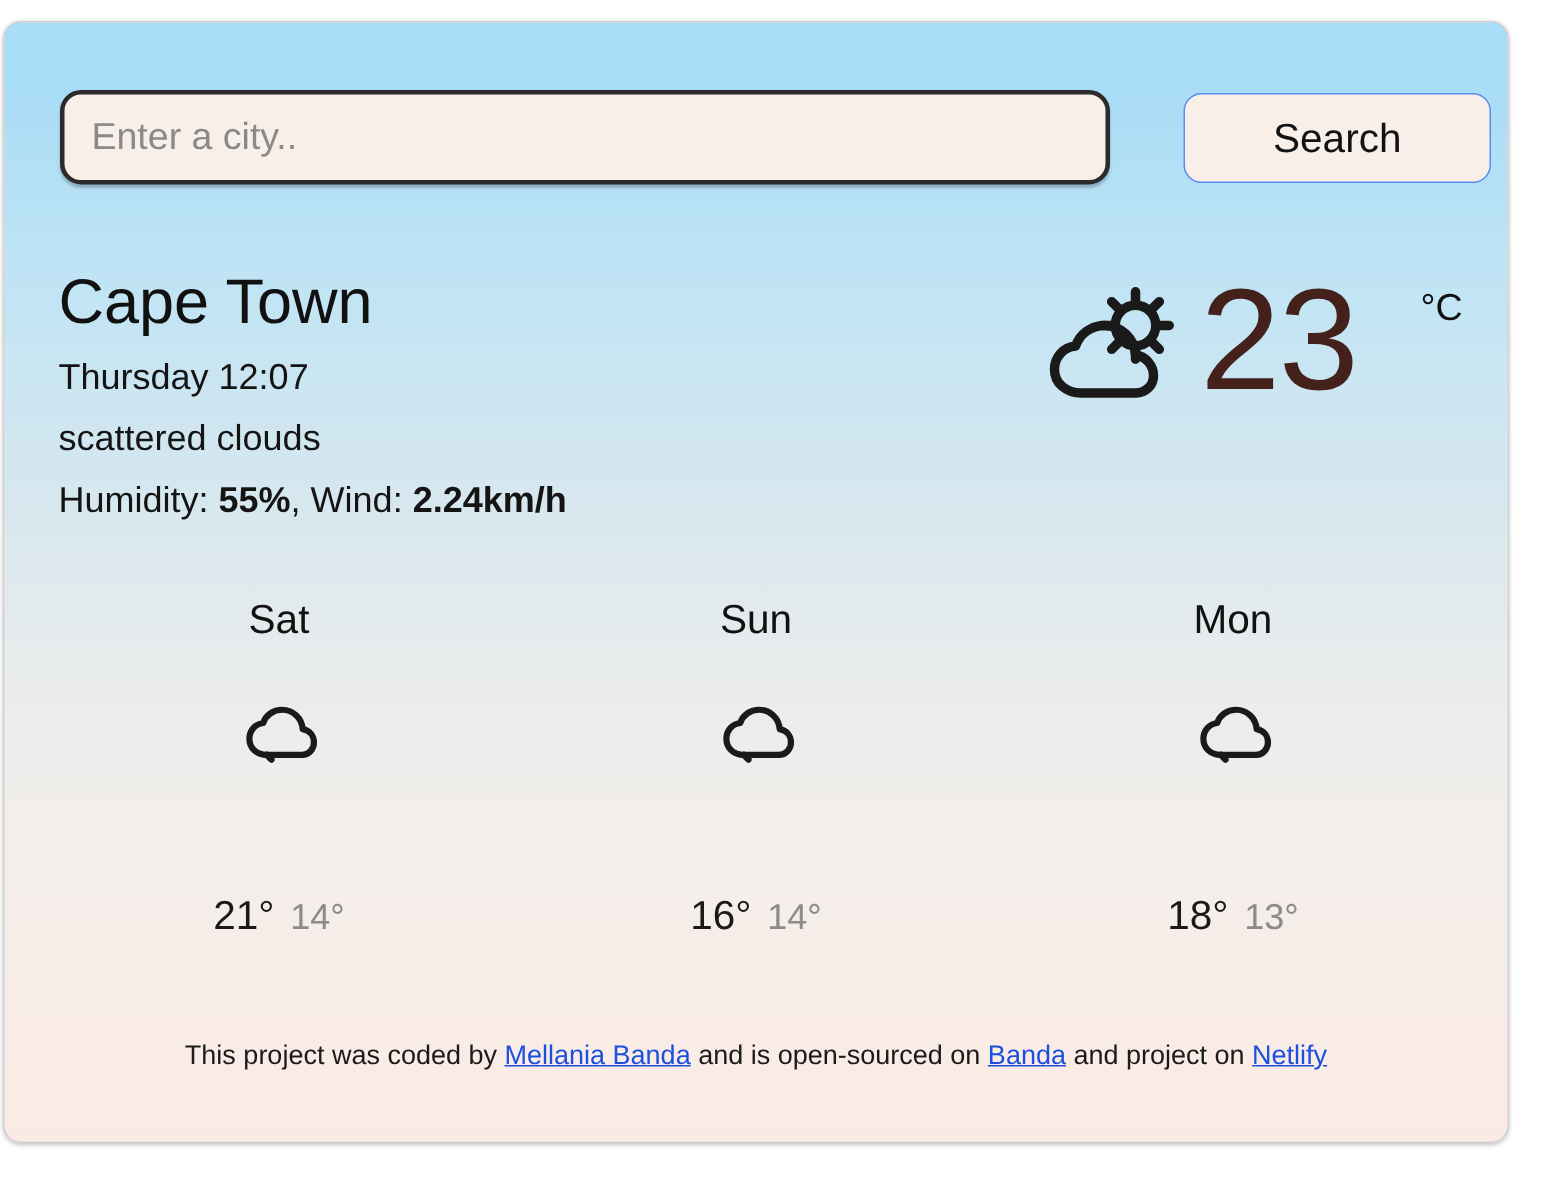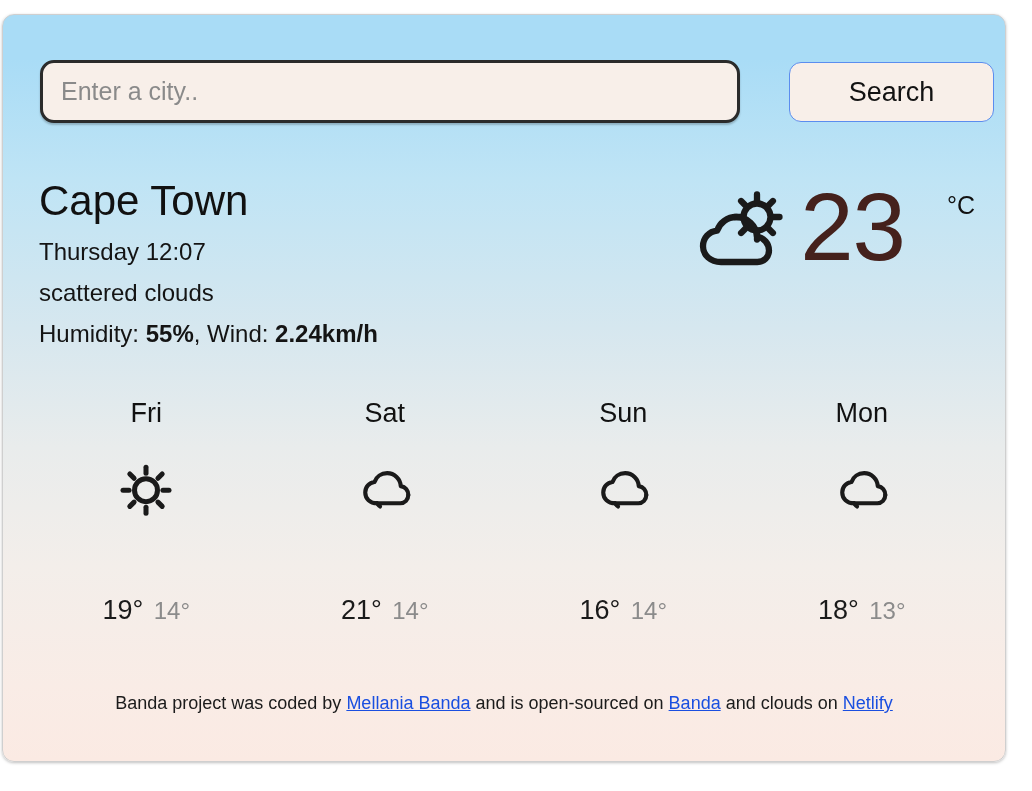--- a/index.html
+++ b/index.html
@@ -226,40 +226,20 @@
       <span class="temp-block">
         <span class="temp-value">23</span>
         <span class="temp-unit">°C</span>
       </span>
     </div>
   </div>
 
   <div class="forecast">
 
 
-    <div class="forecast-day">
-      <div class="day-label">Fri</div>
-      <span class="day-icon">
-        <svg viewBox="0 0 64 64" width="70" height="70" fill="none" stroke="#1a1a1a" stroke-width="4.6" stroke-linecap="round" stroke-linejoin="round">
-          <circle cx="32" cy="34" r="10.5"></circle>
-          <line x1="32" y1="13" x2="32" y2="18.5"></line>
-          <line x1="32" y1="49.5" x2="32" y2="55"></line>
-          <line x1="11" y1="34" x2="16.5" y2="34"></line>
-          <line x1="47.5" y1="34" x2="53" y2="34"></line>
-          <line x1="17.2" y1="19.2" x2="21.1" y2="23.1"></line>
-          <line x1="42.9" y1="44.9" x2="46.8" y2="48.8"></line>
-          <line x1="46.8" y1="19.2" x2="42.9" y2="23.1"></line>
-          <line x1="21.1" y1="44.9" x2="17.2" y2="48.8"></line>
-        </svg>
-      </span>
-      <div class="day-temps">
-        <span class="temp-max">19°</span>
-        <span class="temp-min">14°</span>
-      </div>
-    </div>
 
     <div class="forecast-day">
       <div class="day-label">Sat</div>
       <span class="day-icon">
         <svg viewBox="0 0 64 64" width="70" height="70" fill="none" stroke="#1a1a1a" stroke-width="4.6" stroke-linecap="round" stroke-linejoin="round">
           <path d="M24 50 C16.3 50 11 44.8 11 38 C11 31.9 15.4 27 21.3 26.3
                    C23.3 20.4 28.8 16.5 35.4 16.5 C43.6 16.5 50.2 22.9 50.6 30.9
                    C55.7 31.8 59 35.8 59 40.9" transform="scale(0.82) translate(6 6)"></path>
           <path d="M24 50 C24 50 26 52.5 27.5 53.6" transform="scale(0.82) translate(6 6)"></path>
           <path d="M59 40.9 C59 45.9 55.1 50 50.2 50 L24 50" transform="scale(0.82) translate(6 6)"></path>
@@ -300,15 +280,15 @@
         </svg>
       </span>
       <div class="day-temps">
         <span class="temp-max">18°</span>
         <span class="temp-min">13°</span>
       </div>
     </div>
 
   </div>
 
-  <div class="footer"><span>Banda project was coded by </span><a href="#">Mellania Banda</a><span> and is open-sourced on </span><a href="#">Banda</a><span> and clouds on </span><a href="#">Netlify</a></div>
+  <div class="footer"><span>This project was coded by </span><a href="#">Mellania Banda</a><span> and is open-sourced on </span><a href="#">Banda</a><span> and project on </span><a href="#">Netlify</a></div>
 
 </div>
 
 </body></html>

